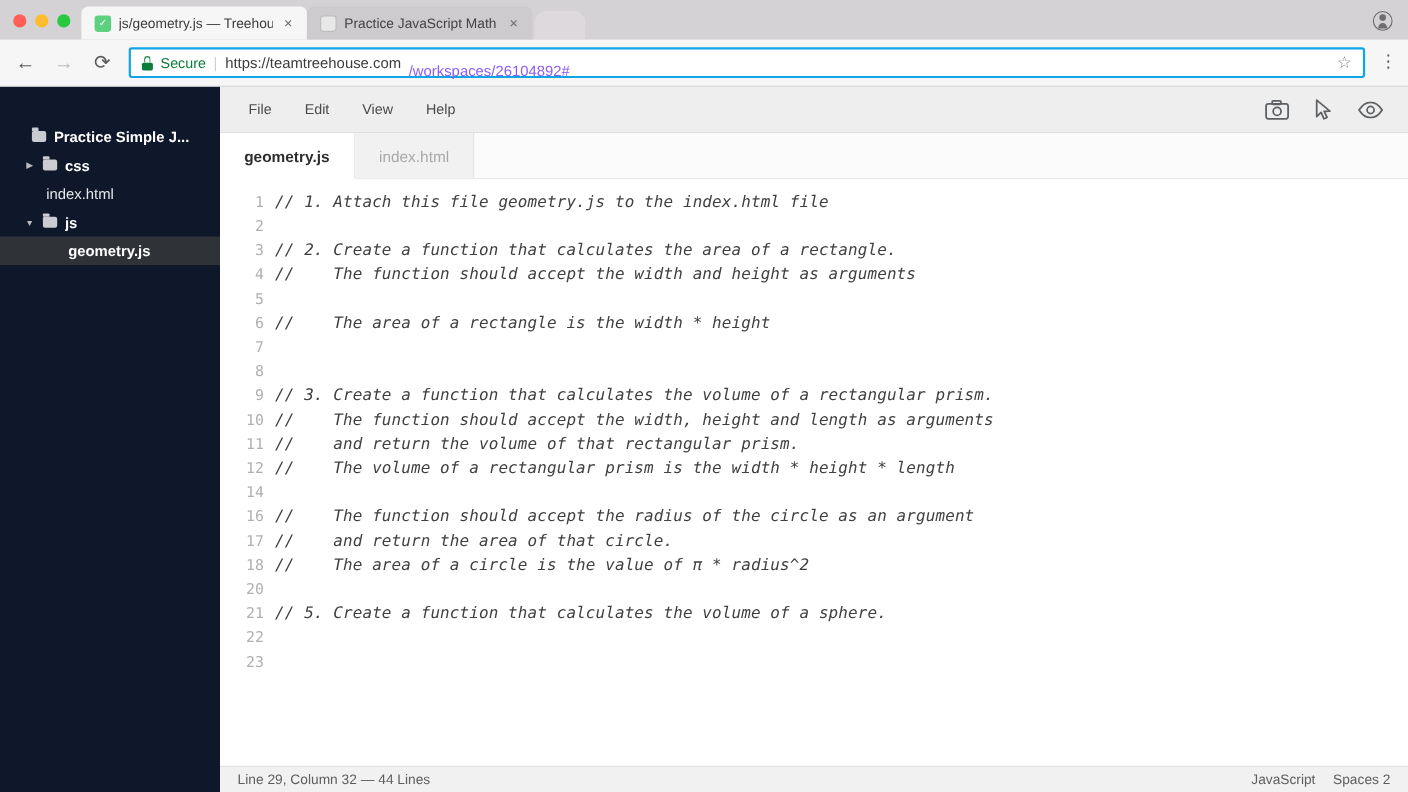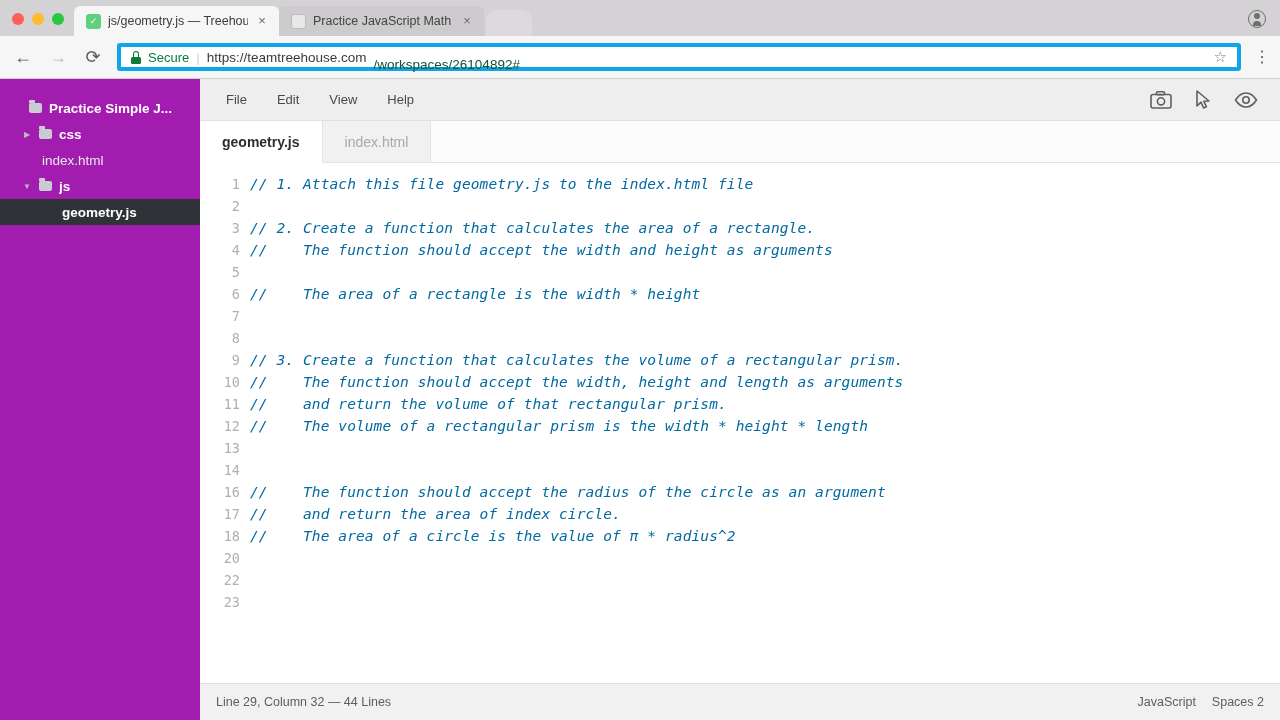--- a/index.html
+++ b/index.html
@@ -100,49 +100,49 @@
     width: 22px; height: 22px;
     color: #5a5a5a;
     display: flex; align-items: center; justify-content: center;
     font-size: 18px;
   }
   .navbtn.disabled { color: #bdbdbd; }
   .omnibox {
     flex: 1;
     height: 28px;
     background: #fff;
-    border: 4px solid #0ea5e9;
+    border: 2px solid #0ea5e9;
     border-radius: 3px;
     display: flex;
     align-items: center;
     padding: 0 10px;
     gap: 7px;
     font-size: 13.5px;
   }
   .lock {
     width: 10px; height: 13px;
     position: relative;
     flex: 0 0 10px;
   }
   .lock .body { position: absolute; bottom: 0; width: 10px; height: 7px; background: #0b7c39; border-radius: 1.5px; }
   .lock .shackle { position: absolute; top: 0; left: 2px; width: 6px; height: 6px; border: 1.6px solid #0b7c39; border-bottom: none; border-radius: 3px 3px 0 0; }
   .secure-text { color: #0b7c39; font-size: 13px; }
   .url-host { color: #3b3b3b; }
-  .url-rest { color: #14532d; margin-top: 15px; }
+  .url-rest { color: #8b5cf6; margin-top: 15px; }
   .star { margin-left: auto; color: #7d7d7d; font-size: 15px; }
   .kebab { width: 14px; color: #5a5a5a; text-align: center; font-size: 16px; line-height: 14px; }
 
   
   .page { flex: 1; display: flex; min-height: 0; }
 
   .sidebar {
     width: 200px;
-    background: #a21caf;
+    background: #0f172a;
     color: #d7d9dc;
-    padding-top: 16px;
+    padding-top: 32px;
     font-size: 13.5px;
     flex: 0 0 200px;
   }
   .tree-row {
     display: flex; align-items: center;
     height: 26px;
     padding-left: 12px;
     gap: 7px;
     white-space: nowrap;
   }
@@ -215,28 +215,28 @@
   }
   .lineno {
     width: 50px;
     flex: 0 0 50px;
     text-align: right;
     padding-right: 10px;
     color: #b0b0b0;
     font-size: 13.5px;
   }
   .codetext {
-    color: #0369a1;
+    color: #404040;
     font-style: italic;
     white-space: pre;
     letter-spacing: 0.1px;
   }
 
   .statusbar {
-    height: 37px;
+    height: 24px;
     background: #f1f1f1;
     border-top: 1px solid #dcdcdc;
     display: flex;
     align-items: center;
     padding: 0 16px;
     font-size: 12.5px;
     color: #5e5e5e;
   }
   .status-right { margin-left: auto; display: flex; gap: 16px; }
 </style>
@@ -395,42 +395,42 @@
           </div>
         <div class="code-line">
             <span class="lineno">11</span>
             <span class="codetext">//    and return the volume of that rectangular prism.</span>
           </div>
         <div class="code-line">
             <span class="lineno">12</span>
             <span class="codetext">//    The volume of a rectangular prism is the width * height * length</span>
           </div>
         <div class="code-line">
-            <span class="lineno">13</span>
-            <span class="codetext"></span>
-          </div>
-        <div class="code-line">
             <span class="lineno">14</span>
             <span class="codetext"></span>
           </div>
         <div class="code-line">
             <span class="lineno">16</span>
             <span class="codetext">//    The function should accept the radius of the circle as an argument</span>
           </div>
         <div class="code-line">
             <span class="lineno">17</span>
-            <span class="codetext">//    and return the area of index circle.</span>
+            <span class="codetext">//    and return the area of that circle.</span>
           </div>
         <div class="code-line">
             <span class="lineno">18</span>
             <span class="codetext">//    The area of a circle is the value of π * radius^2</span>
           </div>
         <div class="code-line">
             <span class="lineno">20</span>
             <span class="codetext"></span>
+          </div>
+        <div class="code-line">
+            <span class="lineno">21</span>
+            <span class="codetext">// 5. Create a function that calculates the volume of a sphere.</span>
           </div>
         <div class="code-line">
             <span class="lineno">22</span>
           </div>
         <div class="code-line">
             <span class="lineno">23</span>
           </div>
       </div>
 
       <div class="statusbar">

